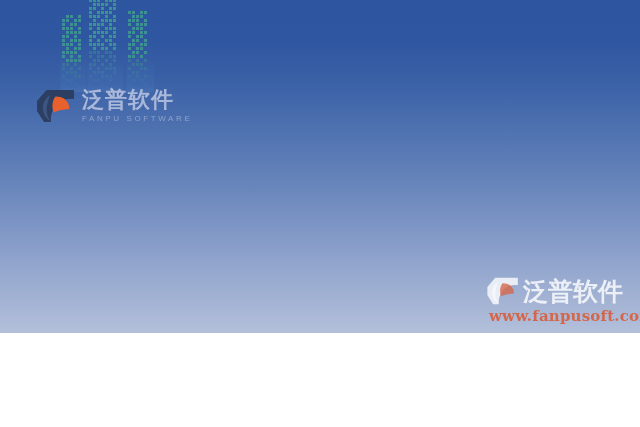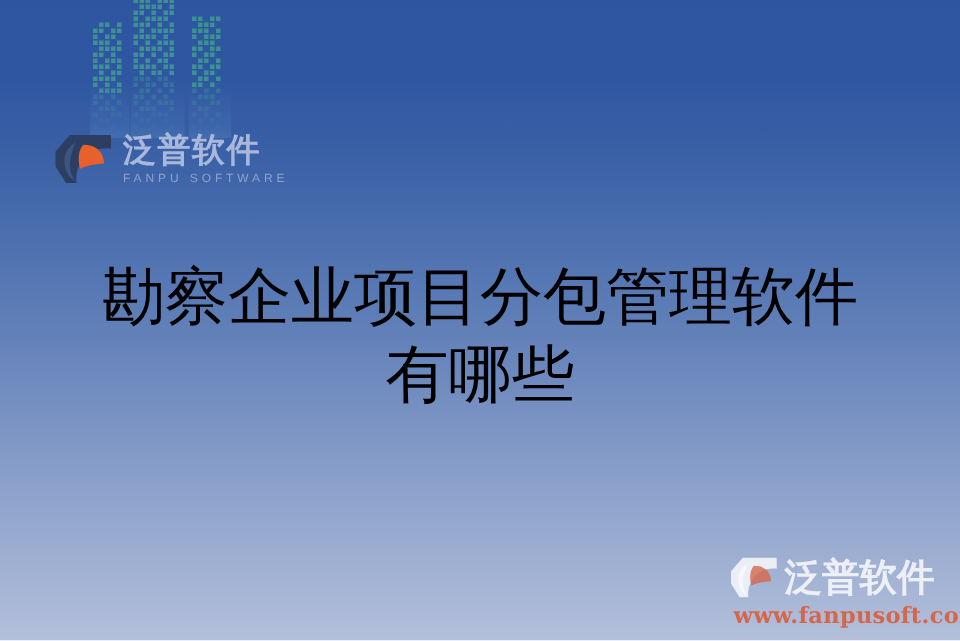--- a/index.html
+++ b/index.html
@@ -3,21 +3,21 @@
 <meta charset="utf-8">
 <style>
   html, body {
     margin: 0;
     padding: 0;
     background: #ffffff;
   }
   #stage {
     position: relative;
     width: 640px;
-    height: 427px;
+    height: 333px;
     overflow: hidden;
     font-family: "Liberation Sans", sans-serif;
     
     background: linear-gradient(to bottom,
         #2d55a0 0%,
         #2f57a1 12%,
         #3a60a6 24%,
         #4a6eae 36%,
         #5c7cb6 48%,
         #6c88bd 58%,
@@ -533,24 +533,20 @@
       <path d="M10.5 1 L38 1 L38 10 C30 9 22 12 18 19 C15 24 14.5 29 15 33 L8 33 L1 22 L1 12 Z" fill="#2c3f63"></path>
       <path d="M19.5 7.5 C28 7.5 33 12 33.5 20 C28 20.5 22.5 21 17.5 23.5 C15.5 17 16.5 11 19.5 7.5 Z" fill="#e8612c"></path>
       <path d="M14.5 6 C9 9 6.5 14 7 20 C7.4 25 10 29.5 14.5 32 C11 27.5 10 22 11 17 C11.7 12.8 12.8 9 14.5 6 Z" fill="#3d5580"></path>
     </svg>
     <div id="brand-text">
       <div id="brand-cn">泛普软件</div>
       <div id="brand-en">FANPU SOFTWARE</div>
     </div>
   </div>
 
-  <div id="headline">
-    <span class="hl-line">勘察企业项目分包管理软件</span>
-    <span class="hl-line">有哪些</span>
-  </div>
 
   <div id="watermark">
     <div id="wm-row">
       <svg id="wm-mark" viewBox="0 0 40 34">
         <path d="M10.5 1 L38 1 L38 10 C30 9 22 12 18 19 C15 24 14.5 29 15 33 L8 33 L1 22 L1 12 Z" fill="rgba(255,255,255,0.78)"></path>
         <path d="M19.5 7.5 C28 7.5 33 12 33.5 20 C28 20.5 22.5 21 17.5 23.5 C15.5 17 16.5 11 19.5 7.5 Z" fill="rgba(212,103,74,0.80)"></path>
         <path d="M14.5 6 C9 9 6.5 14 7 20 C7.4 25 10 29.5 14.5 32 C11 27.5 10 22 11 17 C11.7 12.8 12.8 9 14.5 6 Z" fill="rgba(255,255,255,0.55)"></path>
       </svg>
       <div id="wm-cn">泛普软件</div>
     </div>

